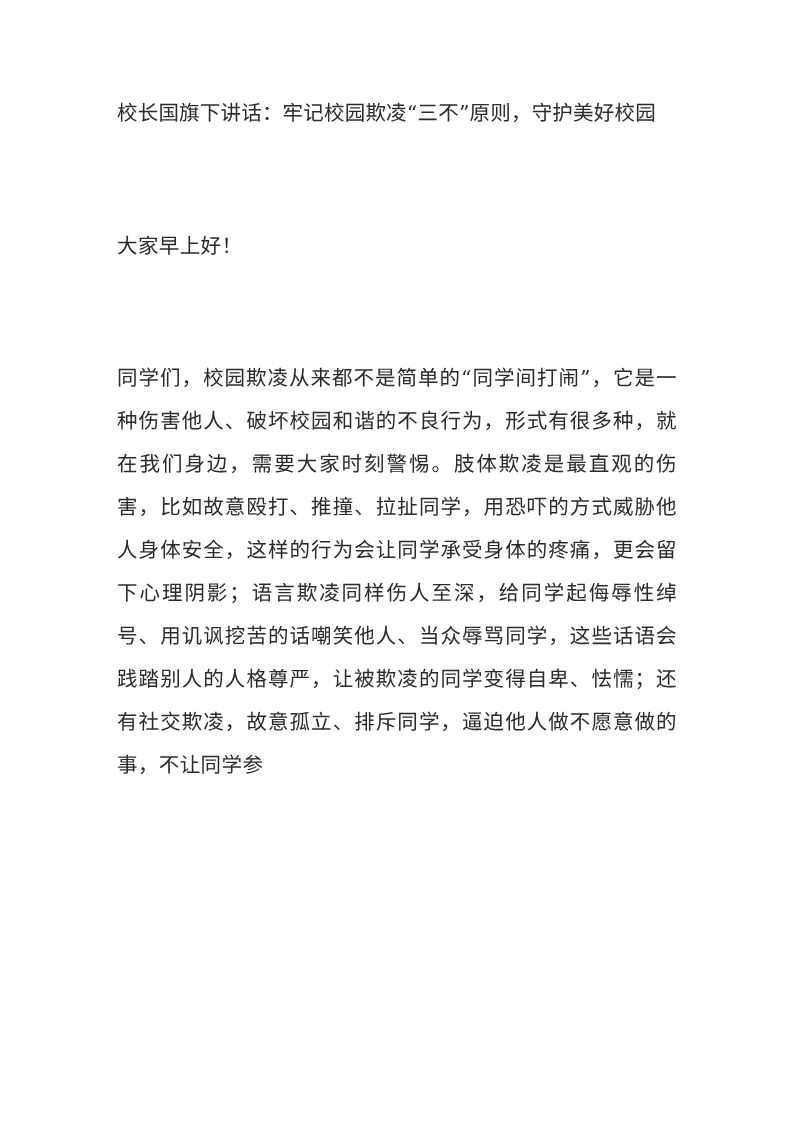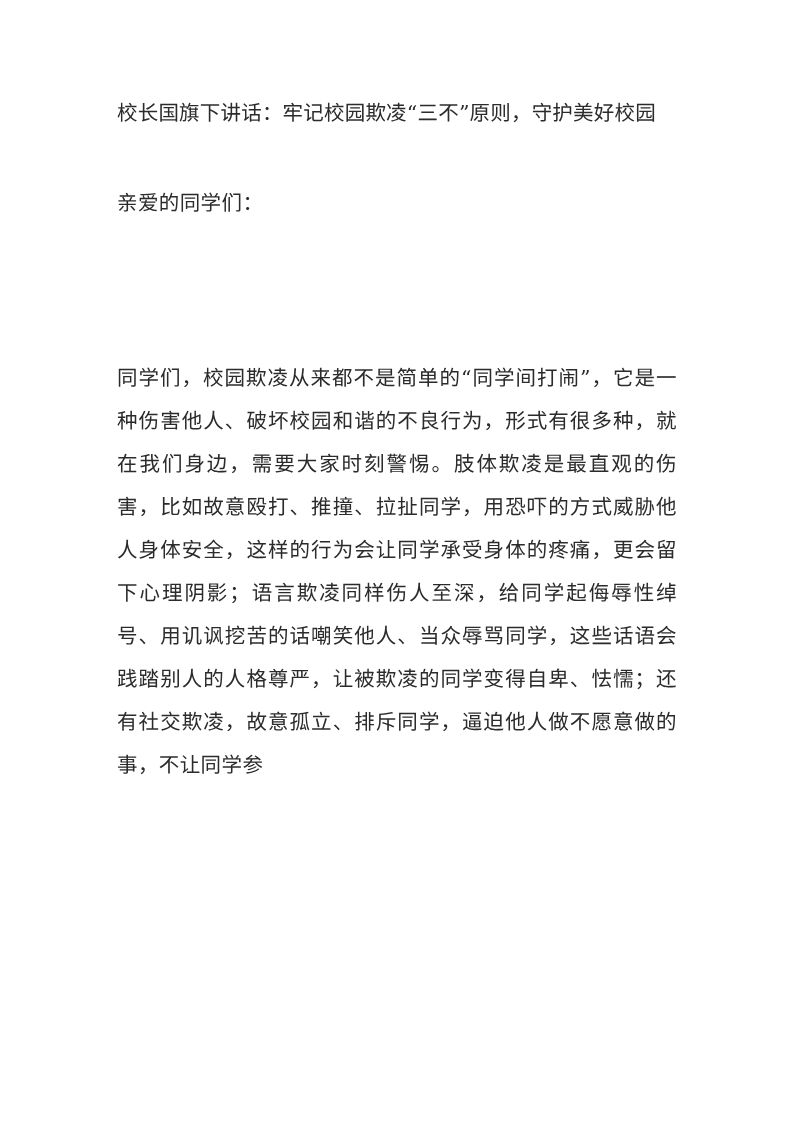--- a/index.html
+++ b/index.html
@@ -51,24 +51,24 @@
 <body>
 
 <div class="page">
 
   <div class="doc-body">
 
     <p class="para title">校长国旗下讲话：牢记校园欺凌“三不”原则，守护美好校园</p>
 
     <div class="gap-1"></div>
 
-    <p class="para">亲爱的同学们：</p>
 
     <div class="gap-2"></div>
 
+    <p class="para">大家早上好！</p>
 
     <div class="gap-3"></div>
 
 
     <div class="gap-4"></div>
 
     <p class="para">同学们，校园欺凌从来都不是简单的“同学间打闹”，它是一种伤害他人、破坏校园和谐的不良行为，形式有很多种，就在我们身边，需要大家时刻警惕。肢体欺凌是最直观的伤害，比如故意殴打、推撞、拉扯同学，用恐吓的方式威胁他人身体安全，这样的行为会让同学承受身体的疼痛，更会留下心理阴影；语言欺凌同样伤人至深，给同学起侮辱性绰号、用讥讽挖苦的话嘲笑他人、当众辱骂同学，这些话语会践踏别人的人格尊严，让被欺凌的同学变得自卑、怯懦；还有社交欺凌，故意孤立、排斥同学，逼迫他人做不愿意做的事，不让同学参</p>
 
   </div>
 

